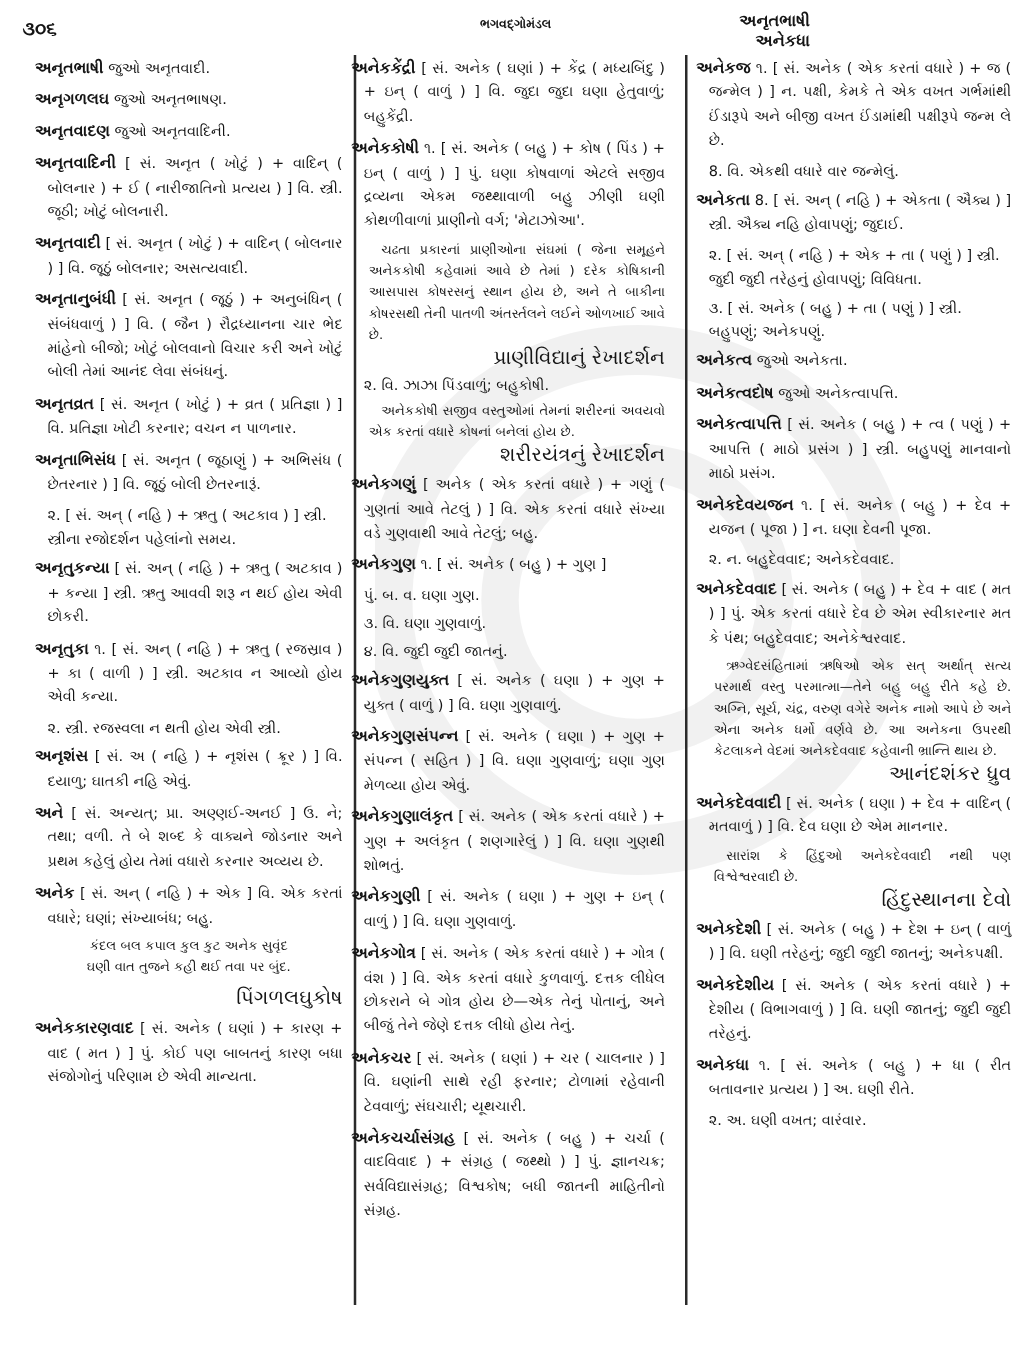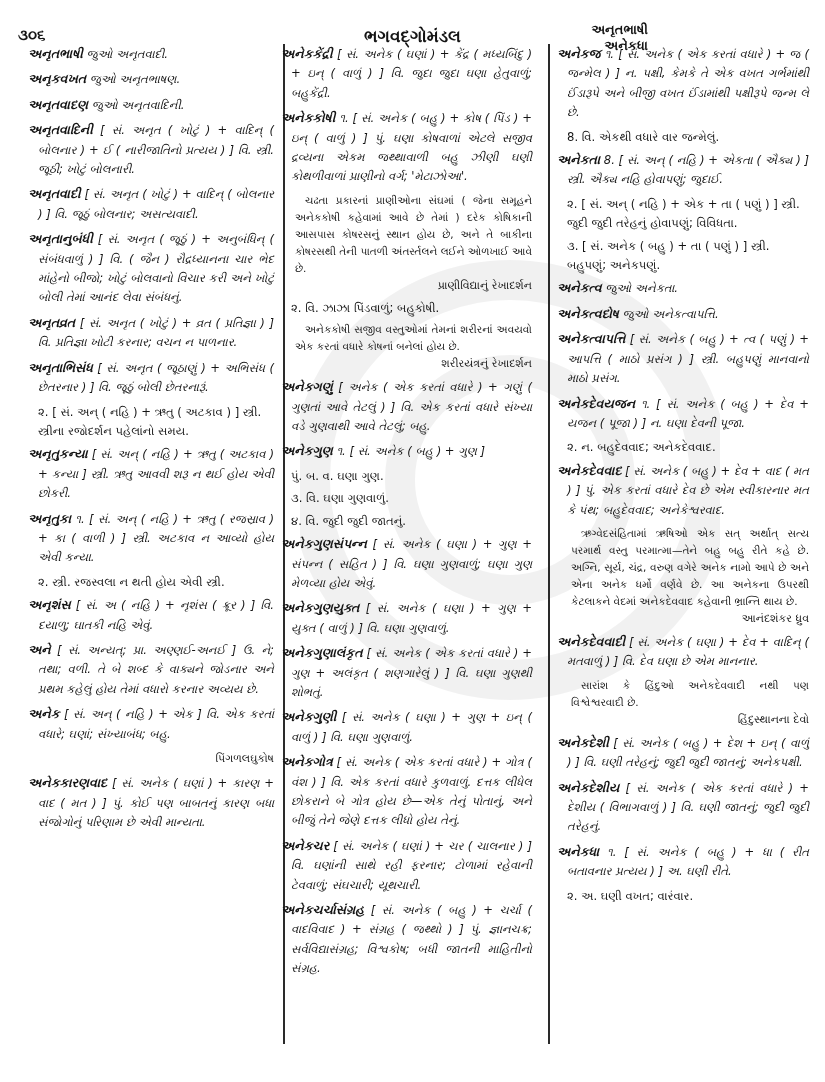--- a/index.html
+++ b/index.html
@@ -7,53 +7,53 @@
       width: 825px; height: 1082px; overflow: hidden;
       background: #ffffff; color: #141414;
       font-family: "DejaVu Sans", sans-serif;
       position: relative;
     }
     .watermark {
       position: absolute; left: 300px; top: 200px; width: 420px; height: 560px;
       pointer-events: none; opacity: 0.05;
     }
     .header {
-      position: absolute; left: 0; top: 12px; width: 662px; height: 44px;
+      position: absolute; left: 0; top: 0; width: 662px; height: 44px;
     }
     .page-num {
       position: absolute; left: 18px; top: 14px; font-size: 15px; font-weight: bold;
     }
     .book-title {
       position: absolute; left: 0; width: 825px; top: 14px; text-align: center;
-      font-size: 17px; font-weight: bold;
+      font-size: 10px; font-weight: bold;
     }
     .guide {
       position: absolute; right: 14px; top: 10px; text-align: right;
       font-size: 13px; font-weight: bold; line-height: 16px;
     }
     .col {
       position: absolute; top: 44px; bottom: 0; font-size: 11.6px; line-height: 19.4px;
     }
     .col.c1 { left: 28px; width: 246px; }
     .col.c2 { left: 281px; width: 251px; }
     .col.c3 { left: 557px; width: 252px; }
     .divider {
       position: absolute; top: 44px; width: 2px; background: #2a2a2a;
     }
     .divider.d1 { left: 283px; height: 1000px; }
     .divider.d2 { left: 548px; height: 1000px; }
-    .entry { margin: 0 0 5px 0; padding-left: 10px; text-indent: -10px; text-align: justify; font-style: italic; }
+    .entry { margin: 0 0 5px 0; padding-left: 10px; text-indent: -10px; text-align: justify; }
     .hw { font-weight: bold; font-size: 12.6px; }
     .sense { margin: 0 0 3px 0; padding-left: 10px; }
     .quote {
       font-size: 10.5px; line-height: 17px; margin: 2px 0 5px 0;
       padding-left: 14px; text-indent: 10px; text-align: justify;
     }
     .quote.center { text-align: center; text-indent: 0; padding-left: 0; }
-    .src { display: block; text-align: right; text-indent: 0; font-size: 11px; }
+    .src { display: block; text-align: right; text-indent: 0; font-size: 16px; }
   </style>
 </head>
 <body>
 
 <svg class="watermark" viewBox="0 0 420 560">
   <circle cx="210" cy="280" r="200" fill="none" stroke="#000" stroke-width="40"></circle>
   <circle cx="210" cy="280" r="110" fill="none" stroke="#000" stroke-width="30"></circle>
 </svg>
 
 <div class="header">
@@ -63,50 +63,54 @@
     <div>અનૃતભાષી</div>
     <div>અનેકધા</div>
   </div>
 </div>
 
 <div class="divider d1"></div>
 <div class="divider d2"></div>
 
 <div class="col c1">
     <div class="entry"><span class="hw">અનૃતભાષી</span><span> જુઓ અનૃતવાદી.</span></div>
-    <div class="entry"><span class="hw">અનૃકવખત</span><span> જુઓ અનૃતભાષણ.</span></div>
+    <div class="entry"><span class="hw">અનૃગળલઘ</span><span> જુઓ અનૃતભાષણ.</span></div>
     <div class="entry"><span class="hw">અનૃતવાદણ</span><span> જુઓ અનૃતવાદિની.</span></div>
     <div class="entry"><span class="hw">અનૃતવાદિની</span><span> [ સં. અનૃત ( ખોટું ) + વાદિન્ ( બોલનાર ) + ઈ ( નારીજાતિનો પ્રત્યય ) ] વિ. સ્ત્રી. જૂઠી; ખોટું બોલનારી.</span></div>
     <div class="entry"><span class="hw">અનૃતવાદી</span><span> [ સં. અનૃત ( ખોટું ) + વાદિન્ ( બોલનાર ) ] વિ. જૂઠું બોલનાર; અસત્યવાદી.</span></div>
     <div class="entry"><span class="hw">અનૃતાનુબંધી</span><span> [ સં. અનૃત ( જૂઠું ) + અનુબંધિન્ ( સંબંધવાળું ) ] વિ. ( જૈન ) રૌદ્રધ્યાનના ચાર ભેદ માંહેનો બીજો; ખોટું બોલવાનો વિચાર કરી અને ખોટું બોલી તેમાં આનંદ લેવા સંબંધનું.</span></div>
     <div class="entry"><span class="hw">અનૃતવ્રત</span><span> [ સં. અનૃત ( ખોટું ) + વ્રત ( પ્રતિજ્ઞા ) ] વિ. પ્રતિજ્ઞા ખોટી કરનાર; વચન ન પાળનાર.</span></div>
     <div class="entry"><span class="hw">અનૃતાભિસંધ</span><span> [ સં. અનૃત ( જૂઠાણું ) + અભિસંધ ( છેતરનાર ) ] વિ. જૂઠું બોલી છેતરનારૂં.</span></div>
     <div class="sense">૨. [ સં. અન્ ( નહિ ) + ઋતુ ( અટકાવ ) ] સ્ત્રી. સ્ત્રીના રજોદર્શન પહેલાંનો સમય.</div>
     <div class="entry"><span class="hw">અનૃતુકન્યા</span><span> [ સં. અન્ ( નહિ ) + ઋતુ ( અટકાવ ) + કન્યા ] સ્ત્રી. ઋતુ આવવી શરૂ ન થઈ હોય એવી છોકરી.</span></div>
     <div class="entry"><span class="hw">અનૃતુકા</span><span> ૧. [ સં. અન્ ( નહિ ) + ઋતુ ( રજસ્રાવ ) + કા ( વાળી ) ] સ્ત્રી. અટકાવ ન આવ્યો હોય એવી કન્યા.</span></div>
     <div class="sense">૨. સ્ત્રી. રજસ્વલા ન થતી હોય એવી સ્ત્રી.</div>
     <div class="entry"><span class="hw">અનૃશંસ</span><span> [ સં. અ ( નહિ ) + નૃશંસ ( ક્રૂર ) ] વિ. દયાળુ; ઘાતકી નહિ એવું.</span></div>
     <div class="entry"><span class="hw">અને</span><span> [ સં. અન્યત્; પ્રા. અણ્ણઈ-અનઈ ] ઉ. ને; તથા; વળી. તે બે શબ્દ કે વાક્યને જોડનાર અને પ્રથમ કહેલું હોય તેમાં વધારો કરનાર અવ્યય છે.</span></div>
     <div class="entry"><span class="hw">અનેક</span><span> [ સં. અન્ ( નહિ ) + એક ] વિ. એક કરતાં વધારે; ઘણાં; સંખ્યાબંધ; બહુ.</span></div>
+    <div class="quote center">
+      <div>કંદલ બલ કપાલ કુલ કુટ અનેક સુવૃંદ</div>
+      <div>ઘણી વાત તુજને કહી થઈ તવા પર બુંદ.</div>
+    </div>
     <div class="src" style="margin: 0px 0px 5px;">પિંગળલઘુકોષ</div>
     <div class="entry"><span class="hw">અનેકકારણવાદ</span><span> [ સં. અનેક ( ઘણાં ) + કારણ + વાદ ( મત ) ] પું. કોઈ પણ બાબતનું કારણ બધા સંજોગોનું પરિણામ છે એવી માન્યતા.</span></div>
   </div>
 <div class="col c2">
     <div class="entry"><span class="hw">અનેકકેંદ્રી</span><span> [ સં. અનેક ( ઘણાં ) + કેંદ્ર ( મધ્યબિંદુ ) + ઇન્ ( વાળું ) ] વિ. જુદા જુદા ઘણા હેતુવાળું; બહુકેંદ્રી.</span></div>
     <div class="entry"><span class="hw">અનેકકોષી</span><span> ૧. [ સં. અનેક ( બહુ ) + કોષ ( પિંડ ) + ઇન્ ( વાળું ) ] પું. ઘણા કોષવાળાં એટલે સજીવ દ્રવ્યના એકમ જથ્થાવાળી બહુ ઝીણી ઘણી કોથળીવાળાં પ્રાણીનો વર્ગ; 'મેટાઝોઆ'.</span></div>
     <div class="quote"><span>ચઢતા પ્રકારનાં પ્રાણીઓના સંઘમાં ( જેના સમૂહને અનેકકોષી કહેવામાં આવે છે તેમાં ) દરેક કોષિકાની આસપાસ કોષરસનું સ્થાન હોય છે, અને તે બાકીના કોષરસથી તેની પાતળી અંતર્સ્તલને લઈને ઓળખાઈ આવે છે.</span><span class="src">પ્રાણીવિદ્યાનું રેખાદર્શન</span></div>
     <div class="sense">૨. વિ. ઝાઝા પિંડવાળું; બહુકોષી.</div>
     <div class="quote"><span>અનેકકોષી સજીવ વસ્તુઓમાં તેમનાં શરીરનાં અવયવો એક કરતાં વધારે કોષનાં બનેલાં હોય છે.</span><span class="src">શરીરયંત્રનું રેખાદર્શન</span></div>
     <div class="entry"><span class="hw">અનેકગણું</span><span> [ અનેક ( એક કરતાં વધારે ) + ગણું ( ગુણતાં આવે તેટલું ) ] વિ. એક કરતાં વધારે સંખ્યા વડે ગુણવાથી આવે તેટલું; બહુ.</span></div>
     <div class="entry"><span class="hw">અનેકગુણ</span><span> ૧. [ સં. અનેક ( બહુ ) + ગુણ ]</span></div>
     <div class="sense">પું. બ. વ. ઘણા ગુણ.</div>
     <div class="sense">૩. વિ. ઘણા ગુણવાળું.</div>
     <div class="sense">૪. વિ. જુદી જુદી જાતનું.</div>
+    <div class="entry"><span class="hw">અનેકગુણયુક્ત</span><span> [ સં. અનેક ( ઘણા ) + ગુણ + યુક્ત ( વાળું ) ] વિ. ઘણા ગુણવાળું.</span></div>
     <div class="entry"><span class="hw">અનેકગુણસંપન્ન</span><span> [ સં. અનેક ( ઘણા ) + ગુણ + સંપન્ન ( સહિત ) ] વિ. ઘણા ગુણવાળું; ઘણા ગુણ મેળવ્યા હોય એવું.</span></div>
-    <div class="entry"><span class="hw">અનેકગુણયુક્ત</span><span> [ સં. અનેક ( ઘણા ) + ગુણ + યુક્ત ( વાળું ) ] વિ. ઘણા ગુણવાળું.</span></div>
     <div class="entry"><span class="hw">અનેકગુણાલંકૃત</span><span> [ સં. અનેક ( એક કરતાં વધારે ) + ગુણ + અલંકૃત ( શણગારેલું ) ] વિ. ઘણા ગુણથી શોભતું.</span></div>
     <div class="entry"><span class="hw">અનેકગુણી</span><span> [ સં. અનેક ( ઘણા ) + ગુણ + ઇન્ ( વાળું ) ] વિ. ઘણા ગુણવાળું.</span></div>
     <div class="entry"><span class="hw">અનેકગોત્ર</span><span> [ સં. અનેક ( એક કરતાં વધારે ) + ગોત્ર ( વંશ ) ] વિ. એક કરતાં વધારે કુળવાળું. દત્તક લીધેલ છોકરાને બે ગોત્ર હોય છે—એક તેનું પોતાનું, અને બીજું તેને જેણે દત્તક લીધો હોય તેનું.</span></div>
     <div class="entry"><span class="hw">અનેકચર</span><span> [ સં. અનેક ( ઘણાં ) + ચર ( ચાલનાર ) ] વિ. ઘણાંની સાથે રહી ફરનાર; ટોળામાં રહેવાની ટેવવાળું; સંઘચારી; યૂથચારી.</span></div>
     <div class="entry"><span class="hw">અનેકચર્ચાસંગ્રહ</span><span> [ સં. અનેક ( બહુ ) + ચર્ચા ( વાદવિવાદ ) + સંગ્રહ ( જથ્થો ) ] પું. જ્ઞાનચક્ર; સર્વવિદ્યાસંગ્રહ; વિશ્વકોષ; બધી જાતની માહિતીનો સંગ્રહ.</span></div>
   </div>
 <div class="col c3">
     <div class="entry"><span class="hw">અનેકજ</span><span> ૧. [ સં. અનેક ( એક કરતાં વધારે ) + જ ( જન્મેલ ) ] ન. પક્ષી, કેમકે તે એક વખત ગર્ભમાંથી ઈંડારૂપે અને બીજી વખત ઈંડામાંથી પક્ષીરૂપે જન્મ લે છે.</span></div>
     <div class="sense">8. વિ. એકથી વધારે વાર જન્મેલું.</div>
     <div class="entry"><span class="hw">અનેકતા</span><span> 8. [ સં. અન્ ( નહિ ) + એકતા ( ઐક્ય ) ] સ્ત્રી. ઐક્ય નહિ હોવાપણું; જુદાઈ.</span></div>

